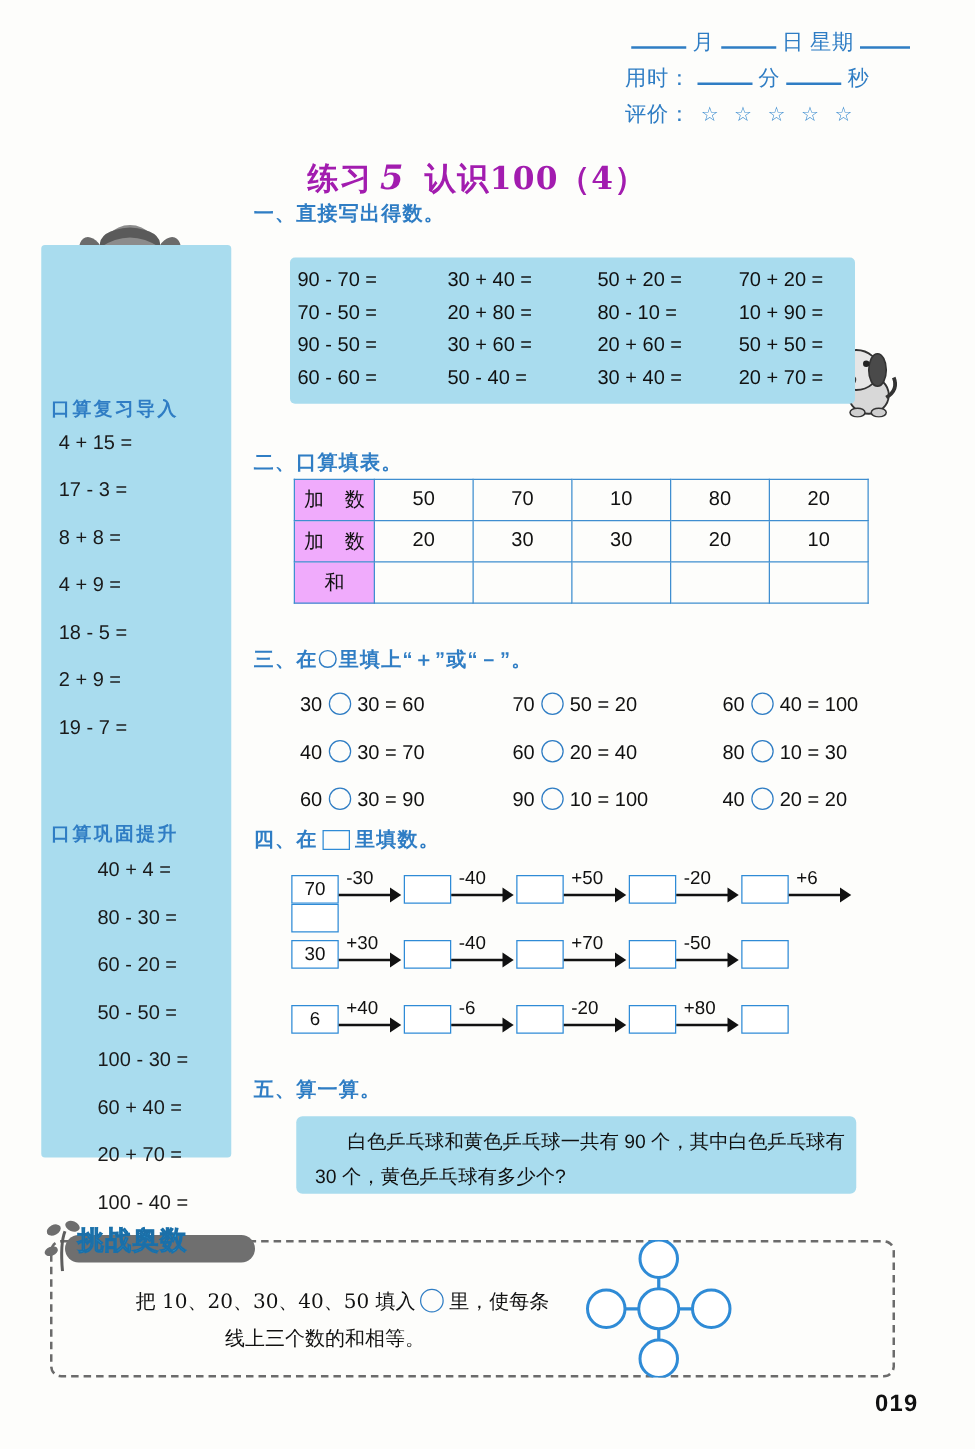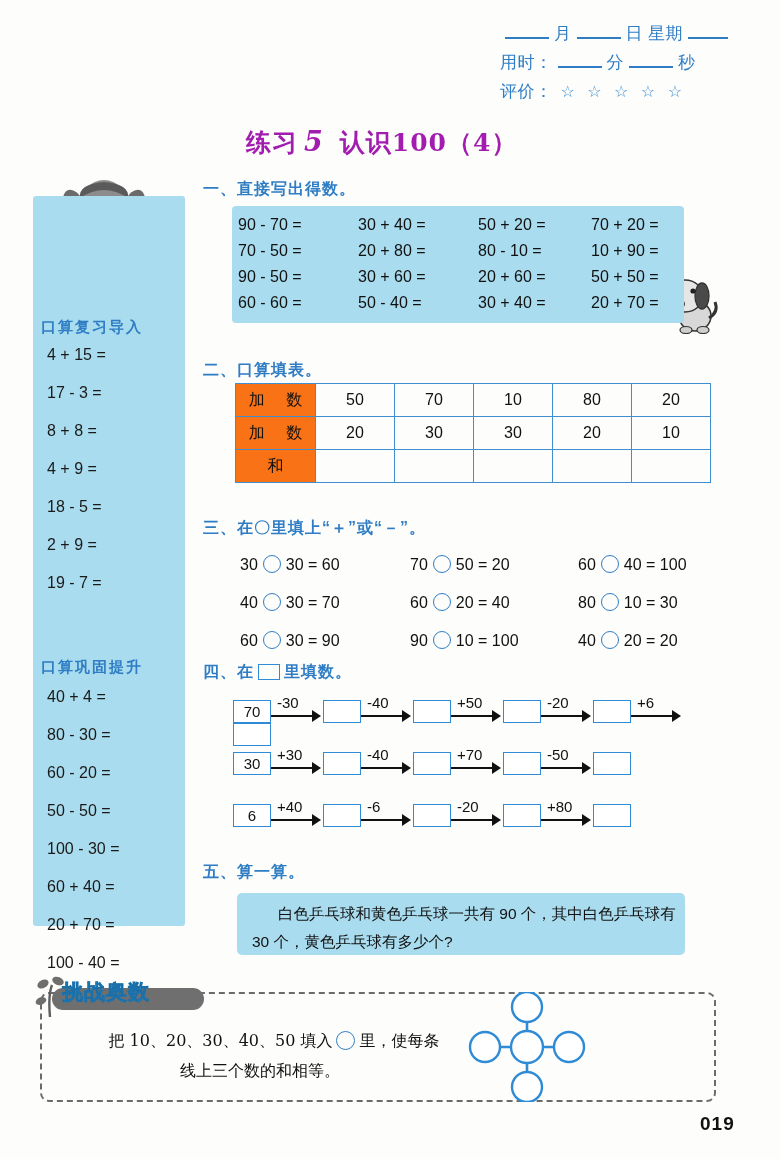--- a/index.html
+++ b/index.html
@@ -83,22 +83,22 @@
     border-collapse: collapse;
     font-size: 16px;
   }
   .ex2-table td {
     border: 1.6px solid #3f8ed0;
     width: 79px; height: 33px;
     text-align: center; vertical-align: middle;
     color: #111;
   }
   .ex2-table td.lab {
-    width: 80px; background: #f97316; color: #111;
-    letter-spacing: 6px; padding-left: 6px; font-family: Liberation Mono, monospace;
+    width: 64px; background: #f0abfc; color: #111;
+    letter-spacing: 6px; padding-left: 6px;
   }
   .ex2-table td.lab.c { letter-spacing: 0; padding-left: 0; }
 
   
   .ex3 {
     position: absolute; left: 240px; top: 545px;
     width: 460px;
     display: grid; grid-template-columns: 170px 168px 150px;
     grid-auto-rows: 38px; font-size: 16px; color: #111;
     align-items: center;
@@ -241,33 +241,33 @@
     <div id="sb1" style="position:absolute; top:150px; width:100%;">
         <div class="sb-item" style="height: 38px;">4 + 15 =</div>
         <div class="sb-item" style="height: 38px;">17 - 3 =</div>
         <div class="sb-item" style="height: 38px;">8 + 8 =</div>
         <div class="sb-item" style="height: 38px;">4 + 9 =</div>
         <div class="sb-item" style="height: 38px;">18 - 5 =</div>
         <div class="sb-item" style="height: 38px;">2 + 9 =</div>
         <div class="sb-item" style="height: 38px;">19 - 7 =</div>
       </div>
     <div class="sb-head" style="position:absolute; top:462px;">口算巩固提升</div>
-    <div id="sb2" style="position:absolute; top:492px; width:100%;">
+    <div id="sb2" style="position:absolute; top:492px; width:100%;padding-left:31px;">
         <div class="sb-item" style="height: 38px;">40 + 4 =</div>
         <div class="sb-item" style="height: 38px;">80 - 30 =</div>
         <div class="sb-item" style="height: 38px;">60 - 20 =</div>
         <div class="sb-item" style="height: 38px;">50 - 50 =</div>
         <div class="sb-item" style="height: 38px;">100 - 30 =</div>
         <div class="sb-item" style="height: 38px;">60 + 40 =</div>
         <div class="sb-item" style="height: 38px;">20 + 70 =</div>
         <div class="sb-item" style="height: 38px;">100 - 40 =</div>
       </div>
   </div>
 
-  <div class="sec-h" style="left:203px; top:179px;">一、直接写出得数。</div>
+  <div class="sec-h" style="left:203px; top:161px;">一、直接写出得数。</div>
   <div class="ex1-panel"></div>
   <div class="ex1-grid" id="ex1grid">
       <div>90 - 70 =</div>
       <div>30 + 40 =</div>
       <div>50 + 20 =</div>
       <div>70 + 20 =</div>
       <div>70 - 50 =</div>
       <div>20 + 80 =</div>
       <div>80 - 10 =</div>
       <div>10 + 90 =</div>

